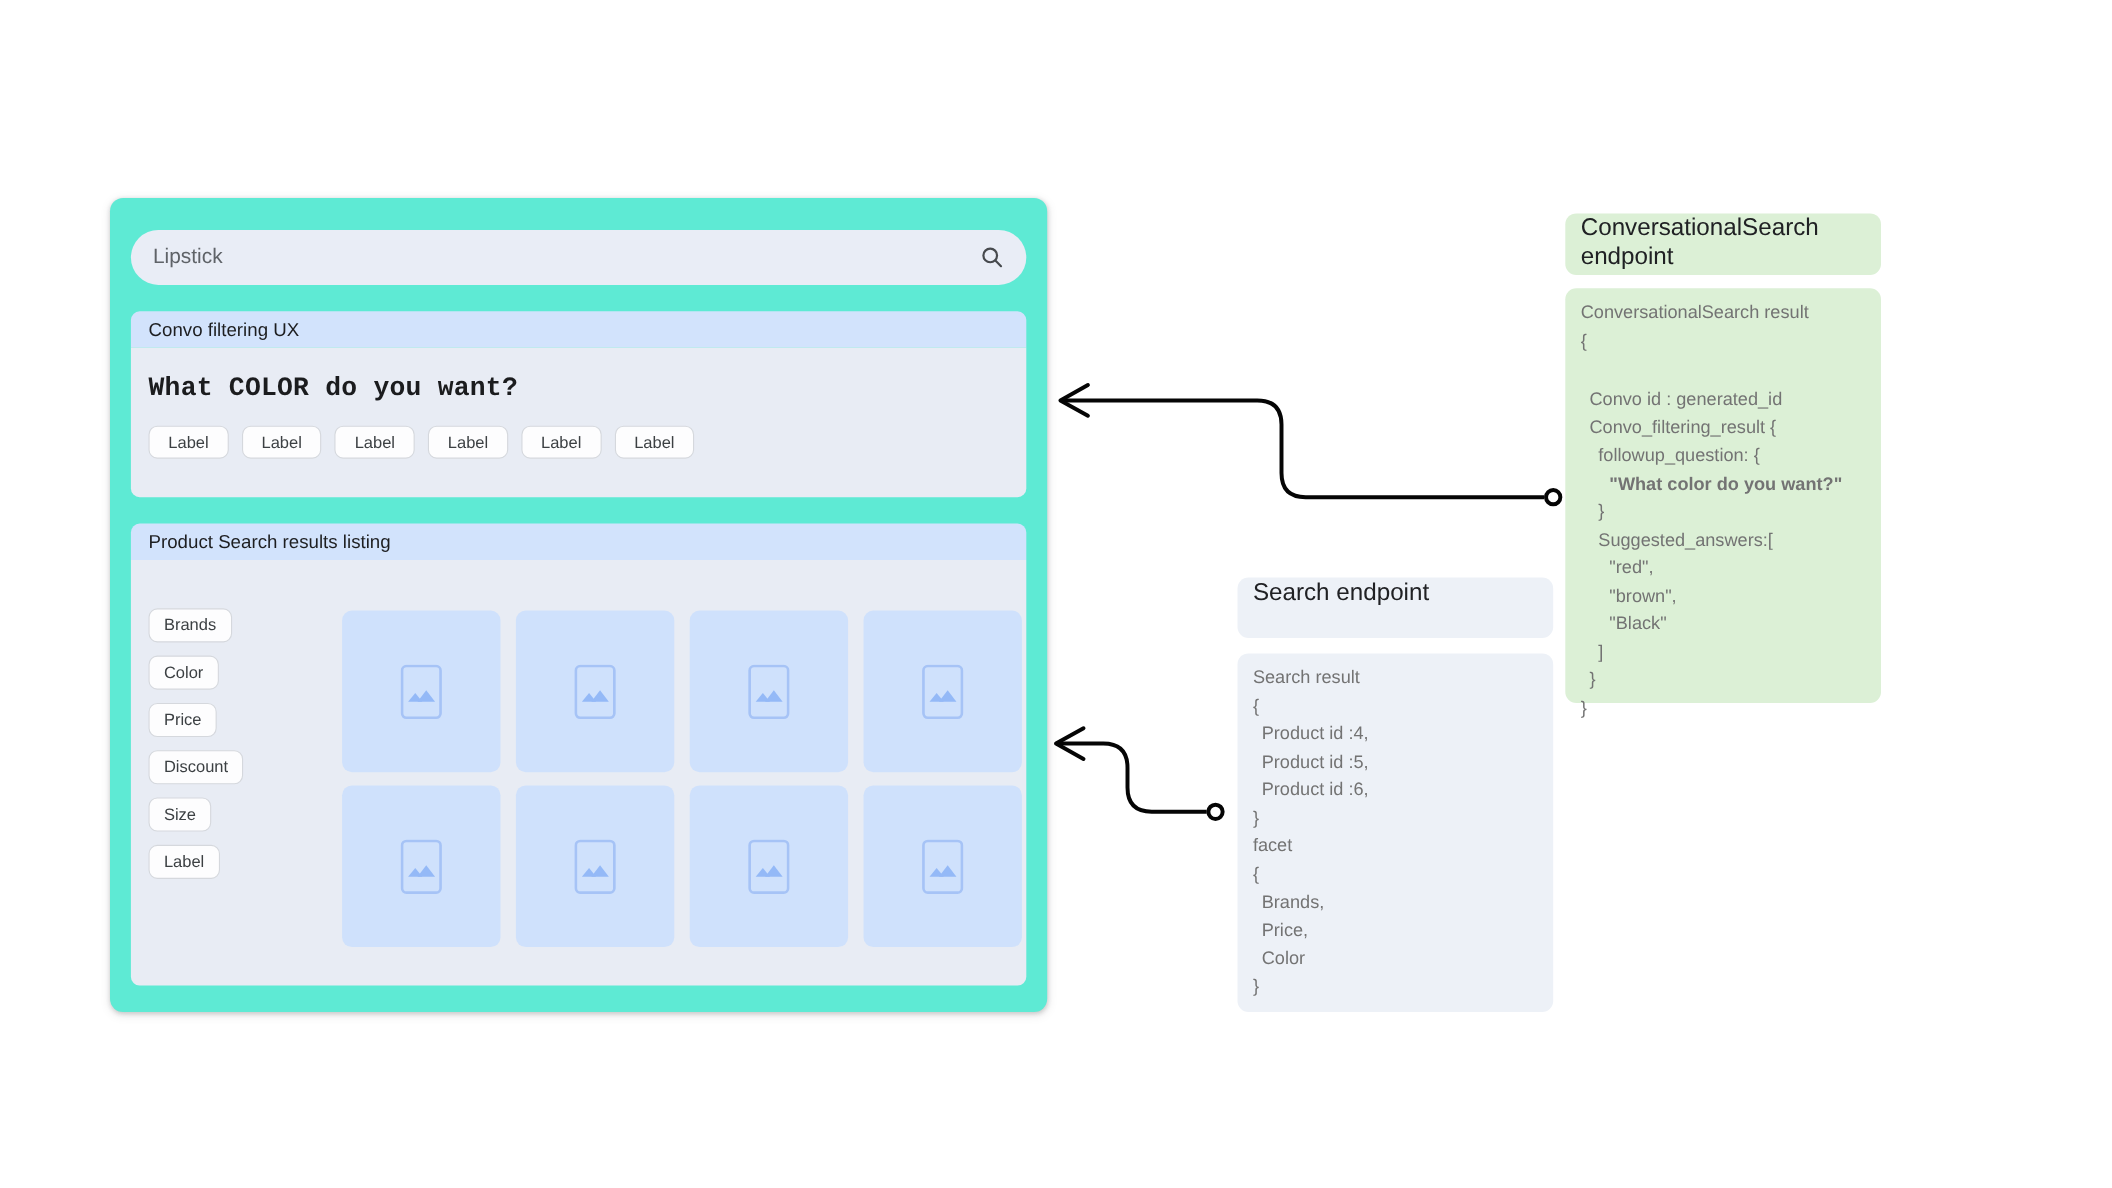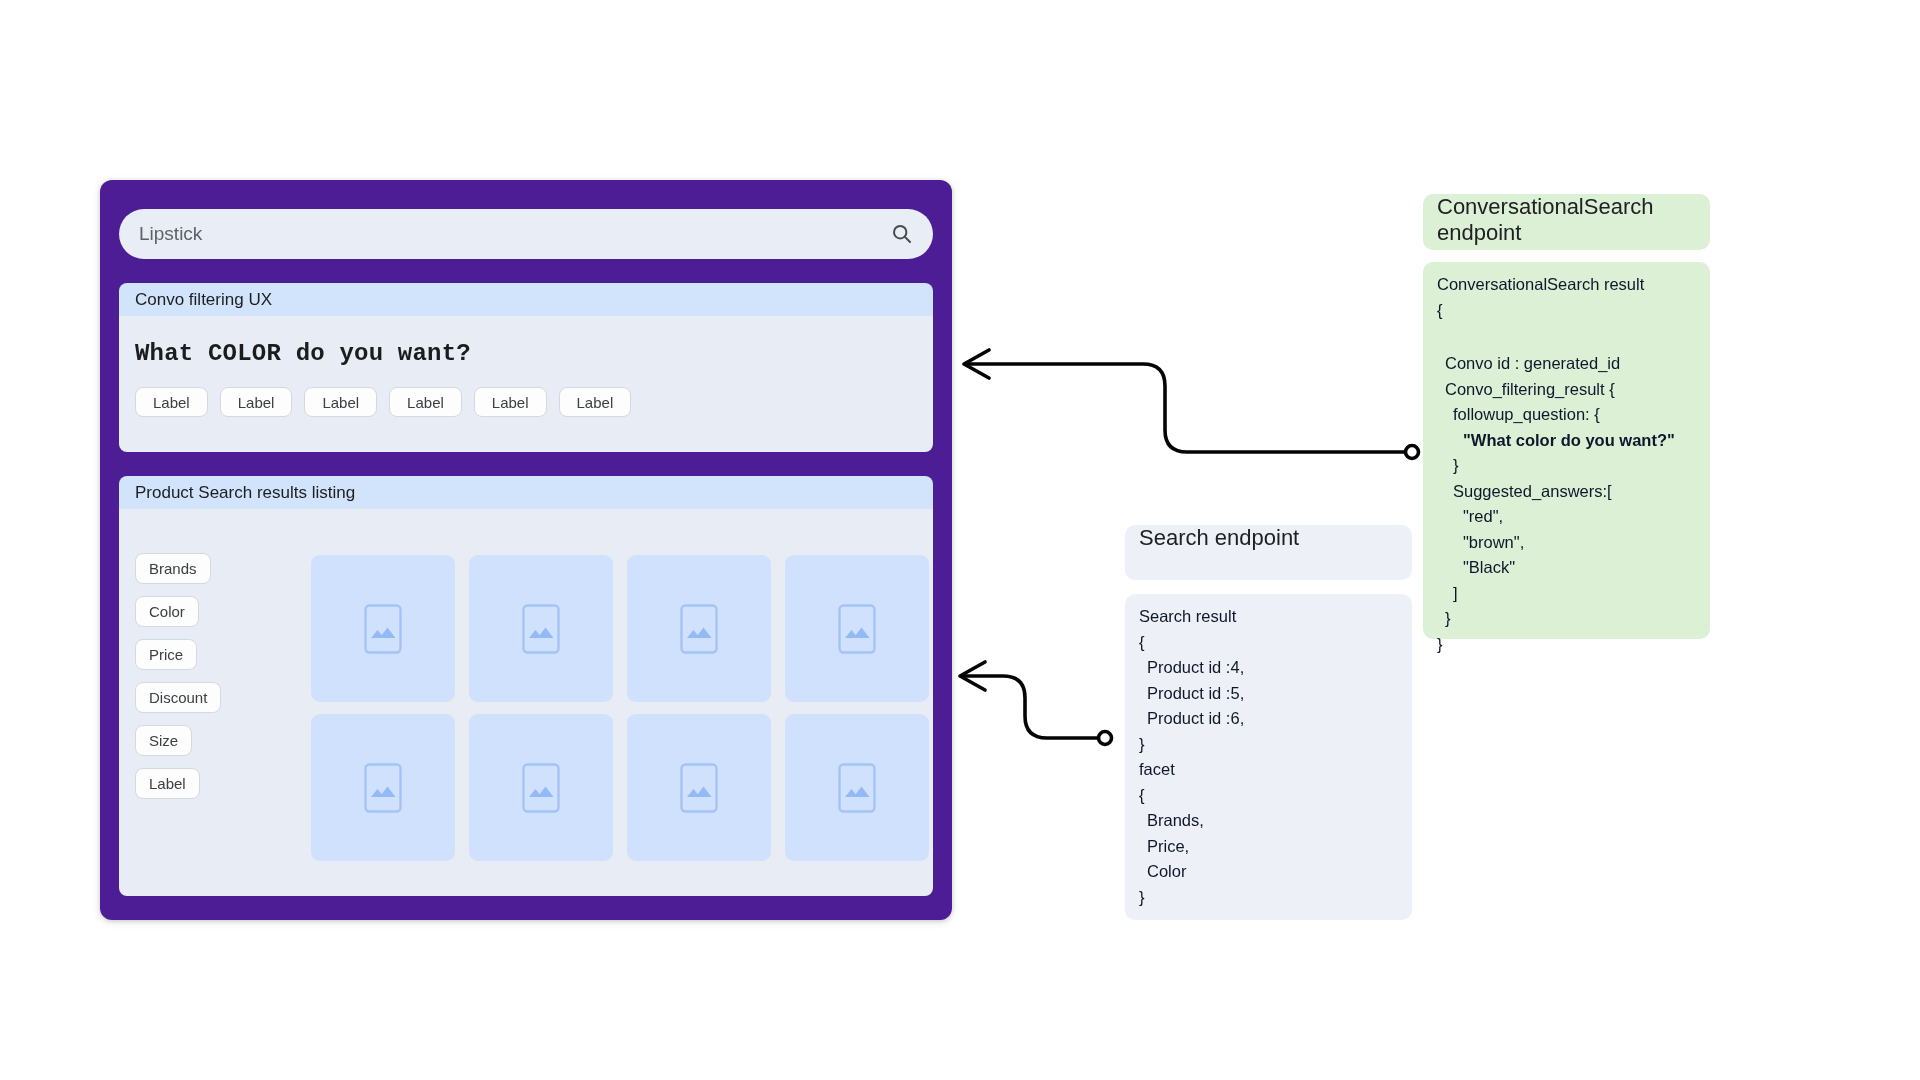--- a/index.html
+++ b/index.html
@@ -1,21 +1,21 @@
 <!DOCTYPE html>
 <html><head>
 <meta charset="utf-8">
 <style>
   html,body{margin:0;padding:0;background:#ffffff;}
   body{font-family:"Liberation Sans", sans-serif; color:#202124;}
   .stage{position:relative;width:1920px;height:1080px;background:#fff;overflow:hidden;}
 
   
   .mockup{position:absolute;left:100px;top:180px;width:852px;height:740px;
-          background:#4c1d95;border-radius:12px;
+          background:#5eead4;border-radius:12px;
           box-shadow:0 1px 4px rgba(32,33,36,.18), 0 2px 10px rgba(32,33,36,.10);}
   .searchbar{position:absolute;left:19px;top:29px;width:814px;height:50px;
              background:#e9edf6;border-radius:25px;display:flex;align-items:center;
              padding:0 20px;box-sizing:border-box;}
   .searchbar .query{font-size:19px;color:#5f6368;}
   .searchbar .mag{margin-left:auto;flex:0 0 auto;}
 
   .banner{position:absolute;left:19px;width:814px;height:33px;background:#d2e3fc;
           border-radius:8px 8px 0 0;display:flex;align-items:center;padding:0 16px;
           box-sizing:border-box;font-size:17px;color:#1d1e20;}
@@ -43,21 +43,21 @@
 
   
   .note{position:absolute;border-radius:10px;box-sizing:border-box;}
   .note.green{background:#dcf0d6;}
   .note.gray{background:#edf1f7;}
   .note.ep{display:flex;align-items:flex-start;padding:0 14px;font-size:22px;}
   .note-ep-convo{left:1423px;top:194px;width:287px;height:56px;}
   .note-result-convo{left:1423px;top:262px;width:287px;height:377px;padding:10px 14px;}
   .note-ep-search{left:1125px;top:525px;width:287px;height:55px;}
   .note-result-search{left:1125px;top:594px;width:287px;height:326px;padding:10px 14px;}
-  .code, .note-title{font-size:16.5px;line-height:25.5px;color:#0f172a;}
+  .code, .note-title{font-size:16.5px;line-height:25.5px;color:#737373;}
   .cl{white-space:pre;}
   .cl.b{font-weight:700;}
 
   
   .connectors{position:absolute;left:0;top:0;pointer-events:none;}
 </style>
 </head>
 <body>
 
 <div class="stage">

